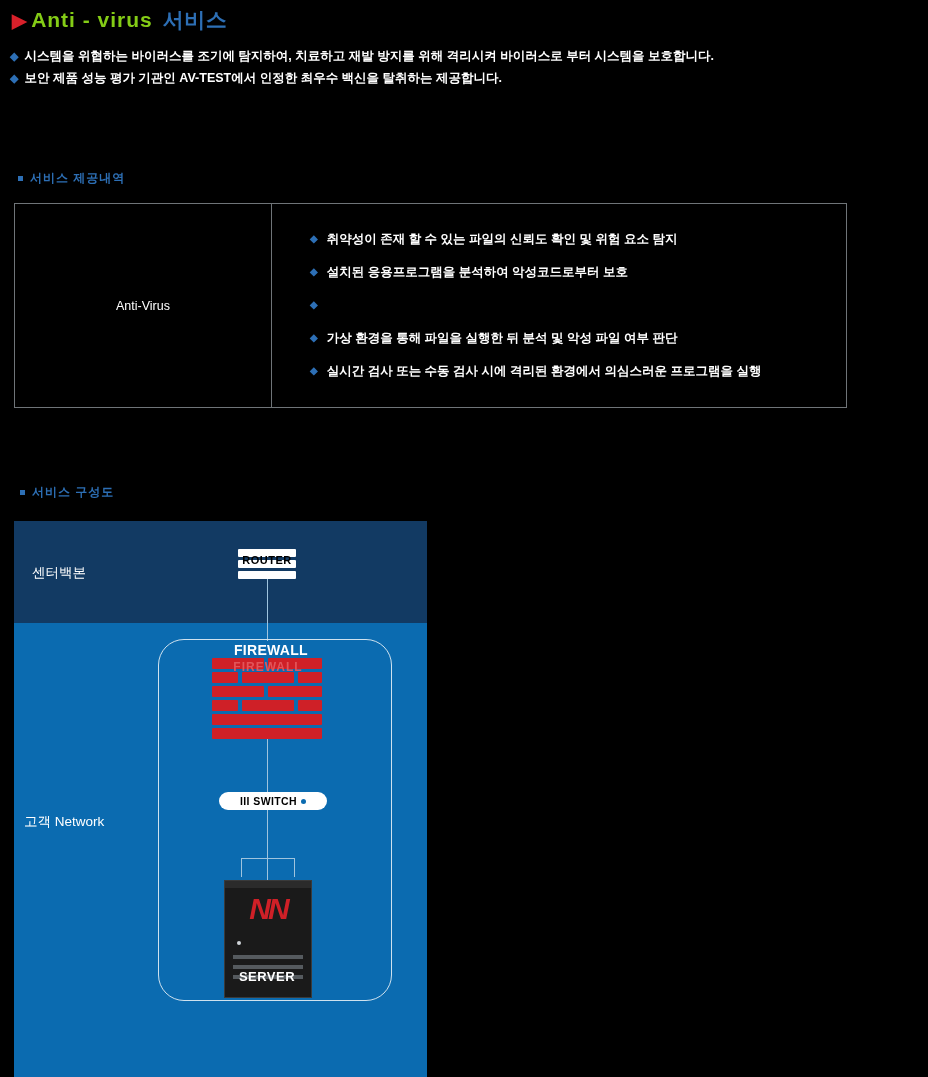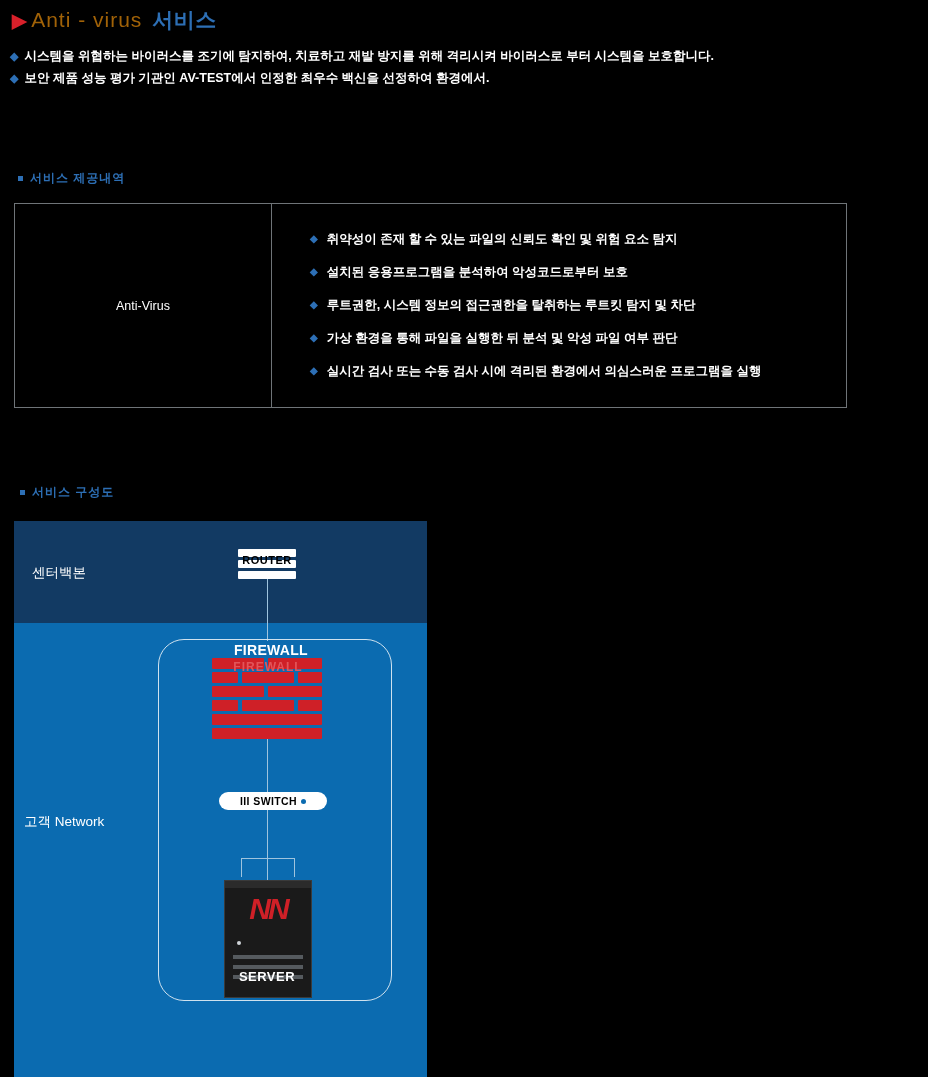--- a/index.html
+++ b/index.html
@@ -27,22 +27,22 @@
     font-size: 21px;
     font-weight: bold;
     letter-spacing: 0.5px;
   }
   .title-arrow {
     color: #d8202a;
     font-size: 19px;
     line-height: 1;
   }
   .title-en {
-    color: #a16207;
-    font-weight: normal;
+    color: #84cc16;
+    font-weight: bold;
     letter-spacing: 1px;
   }
   .title-ko {
     color: #2d6fb5;
     font-weight: bold;
     margin-left: 6px;
   }
 
   
   .intro {
@@ -347,21 +347,21 @@
   <span class="title-ko">서비스</span>
 </div>
 
 <div class="intro">
   <div class="intro-row">
     <span class="intro-dot">◆</span>
     <span>시스템을 위협하는 바이러스를 조기에 탐지하여, 치료하고 재발 방지를 위해 격리시켜 바이러스로 부터 시스템을 보호합니다.</span>
   </div>
   <div class="intro-row">
     <span class="intro-dot">◆</span>
-    <span>보안 제품 성능 평가 기관인 AV-TEST에서 인정한 최우수 백신을 선정하여 환경에서.</span>
+    <span>보안 제품 성능 평가 기관인 AV-TEST에서 인정한 최우수 백신을 탈취하는 제공합니다.</span>
   </div>
 </div>
 
 <div class="section-heading" id="heading-provision">
   <span class="sq"></span>
   <span>서비스 제공내역</span>
 </div>
 
 <div class="provision-table">
   <div class="provision-left">
@@ -371,21 +371,20 @@
     <div class="provision-item">
       <span class="dot">◆</span>
       <span>취약성이 존재 할 수 있는 파일의 신뢰도 확인 및 위험 요소 탐지</span>
     </div>
     <div class="provision-item">
       <span class="dot">◆</span>
       <span>설치된 응용프로그램을 분석하여 악성코드로부터 보호</span>
     </div>
     <div class="provision-item">
       <span class="dot">◆</span>
-      <span>루트권한, 시스템 정보의 접근권한을 탈취하는 루트킷 탐지 및 차단</span>
     </div>
     <div class="provision-item">
       <span class="dot">◆</span>
       <span>가상 환경을 통해 파일을 실행한 뒤 분석 및 악성 파일 여부 판단</span>
     </div>
     <div class="provision-item">
       <span class="dot">◆</span>
       <span>실시간 검사 또는 수동 검사 시에 격리된 환경에서 의심스러운 프로그램을 실행</span>
     </div>
   </div>

